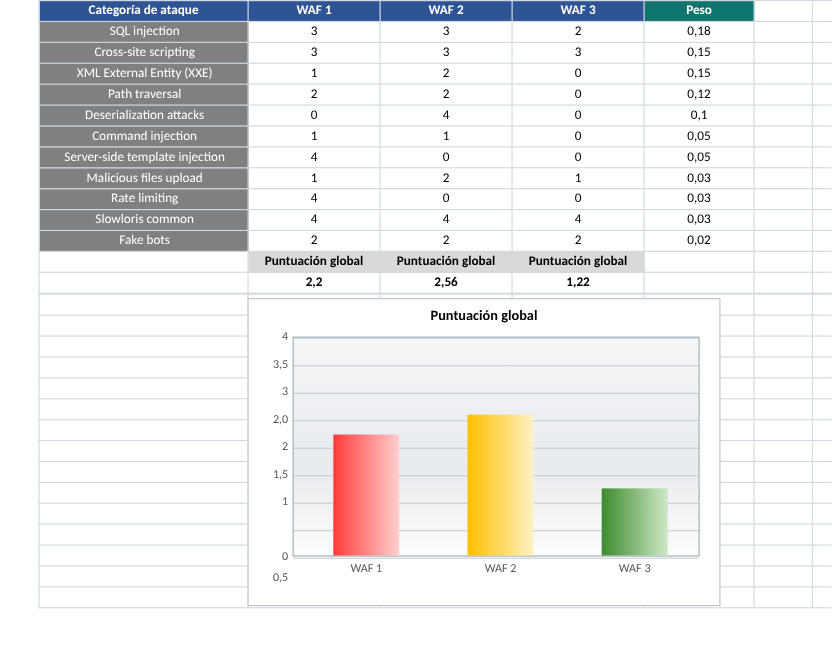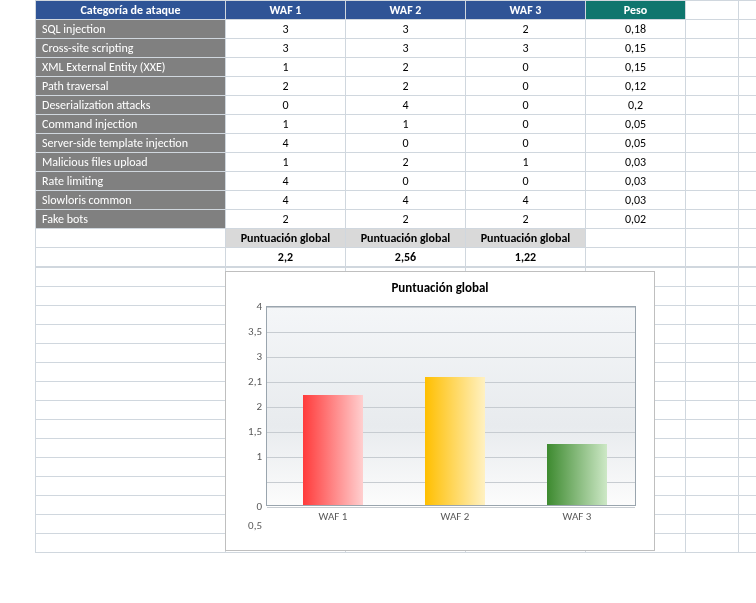--- a/index.html
+++ b/index.html
@@ -10,21 +10,21 @@
     font-size: 12px;
     background: #fff;
     width: 756px;
   }
   .sheet { width: 756px; padding-left: 35px; }
   table { border-collapse: collapse; width: 100%; table-layout: fixed; }
   td, th { border: 1px solid #d0d7de; height: 19px; padding: 0 4px; text-align: center; vertical-align: middle; }
   th { font-weight: bold; }
   .hdr-main { background: #2f5496; color: #fff; }
   .hdr-peso { background: #0f766e; color: #fff; }
-  .cat { background: #808080; color: #fff; text-align: left; padding-left: 6px; }
+  .cat { background: #808080; color: #fff; text-align: center; padding-left: 6px; }
   .pg-label { background: #d9d9d9; font-weight: bold; }
   .pg-val { font-weight: bold; }
   .blank { background: #fff; }
   col.c0 { width: 190px; }
   col.c1 { width: 120px; }
   col.c2 { width: 120px; }
   col.c3 { width: 120px; }
   col.c4 { width: 100px; }
   col.c5 { width: 53px; }
   col.c6 { width: 53px; }
@@ -114,21 +114,21 @@
           <td>0</td>
           <td>0,12</td>
           <td class="blank"></td>
           <td class="blank"></td>
         </tr>
         <tr>
           <td class="cat">Deserialization attacks</td>
           <td>0</td>
           <td>4</td>
           <td>0</td>
-          <td>0,2</td>
+          <td>0,1</td>
           <td class="blank"></td>
           <td class="blank"></td>
         </tr>
         <tr>
           <td class="cat">Command injection</td>
           <td>1</td>
           <td>1</td>
           <td>0</td>
           <td>0,05</td>
           <td class="blank"></td>
@@ -369,19 +369,19 @@
           <div class="bar amber" style="left: 158px; height: 128px;"></div>
           <div class="xlab" style="left: 158px;">WAF 2</div>
           <div class="bar green" style="left: 280px; height: 61px;"></div>
           <div class="xlab" style="left: 280px;">WAF 3</div>
         </div>
     <div class="ylab" style="top: 234px; left: 6px;">0</div>
         <div class="ylab" style="top: 209px; left: 6px; margin-top: 44px;">0,5</div>
         <div class="ylab" style="top: 184px; left: 6px;">1</div>
         <div class="ylab" style="top: 159px; left: 6px;">1,5</div>
         <div class="ylab" style="top: 134px; left: 6px;">2</div>
-        <div class="ylab" style="top: 109px; left: 6px;">2,1</div>
+        <div class="ylab" style="top: 109px; left: 6px;">2,0</div>
         <div class="ylab" style="top: 84px; left: 6px;">3</div>
         <div class="ylab" style="top: 59px; left: 6px;">3,5</div>
         <div class="ylab" style="top: 34px; left: 6px;">4</div>
       </div>
   </div>
 </div>
 
 </body></html>

